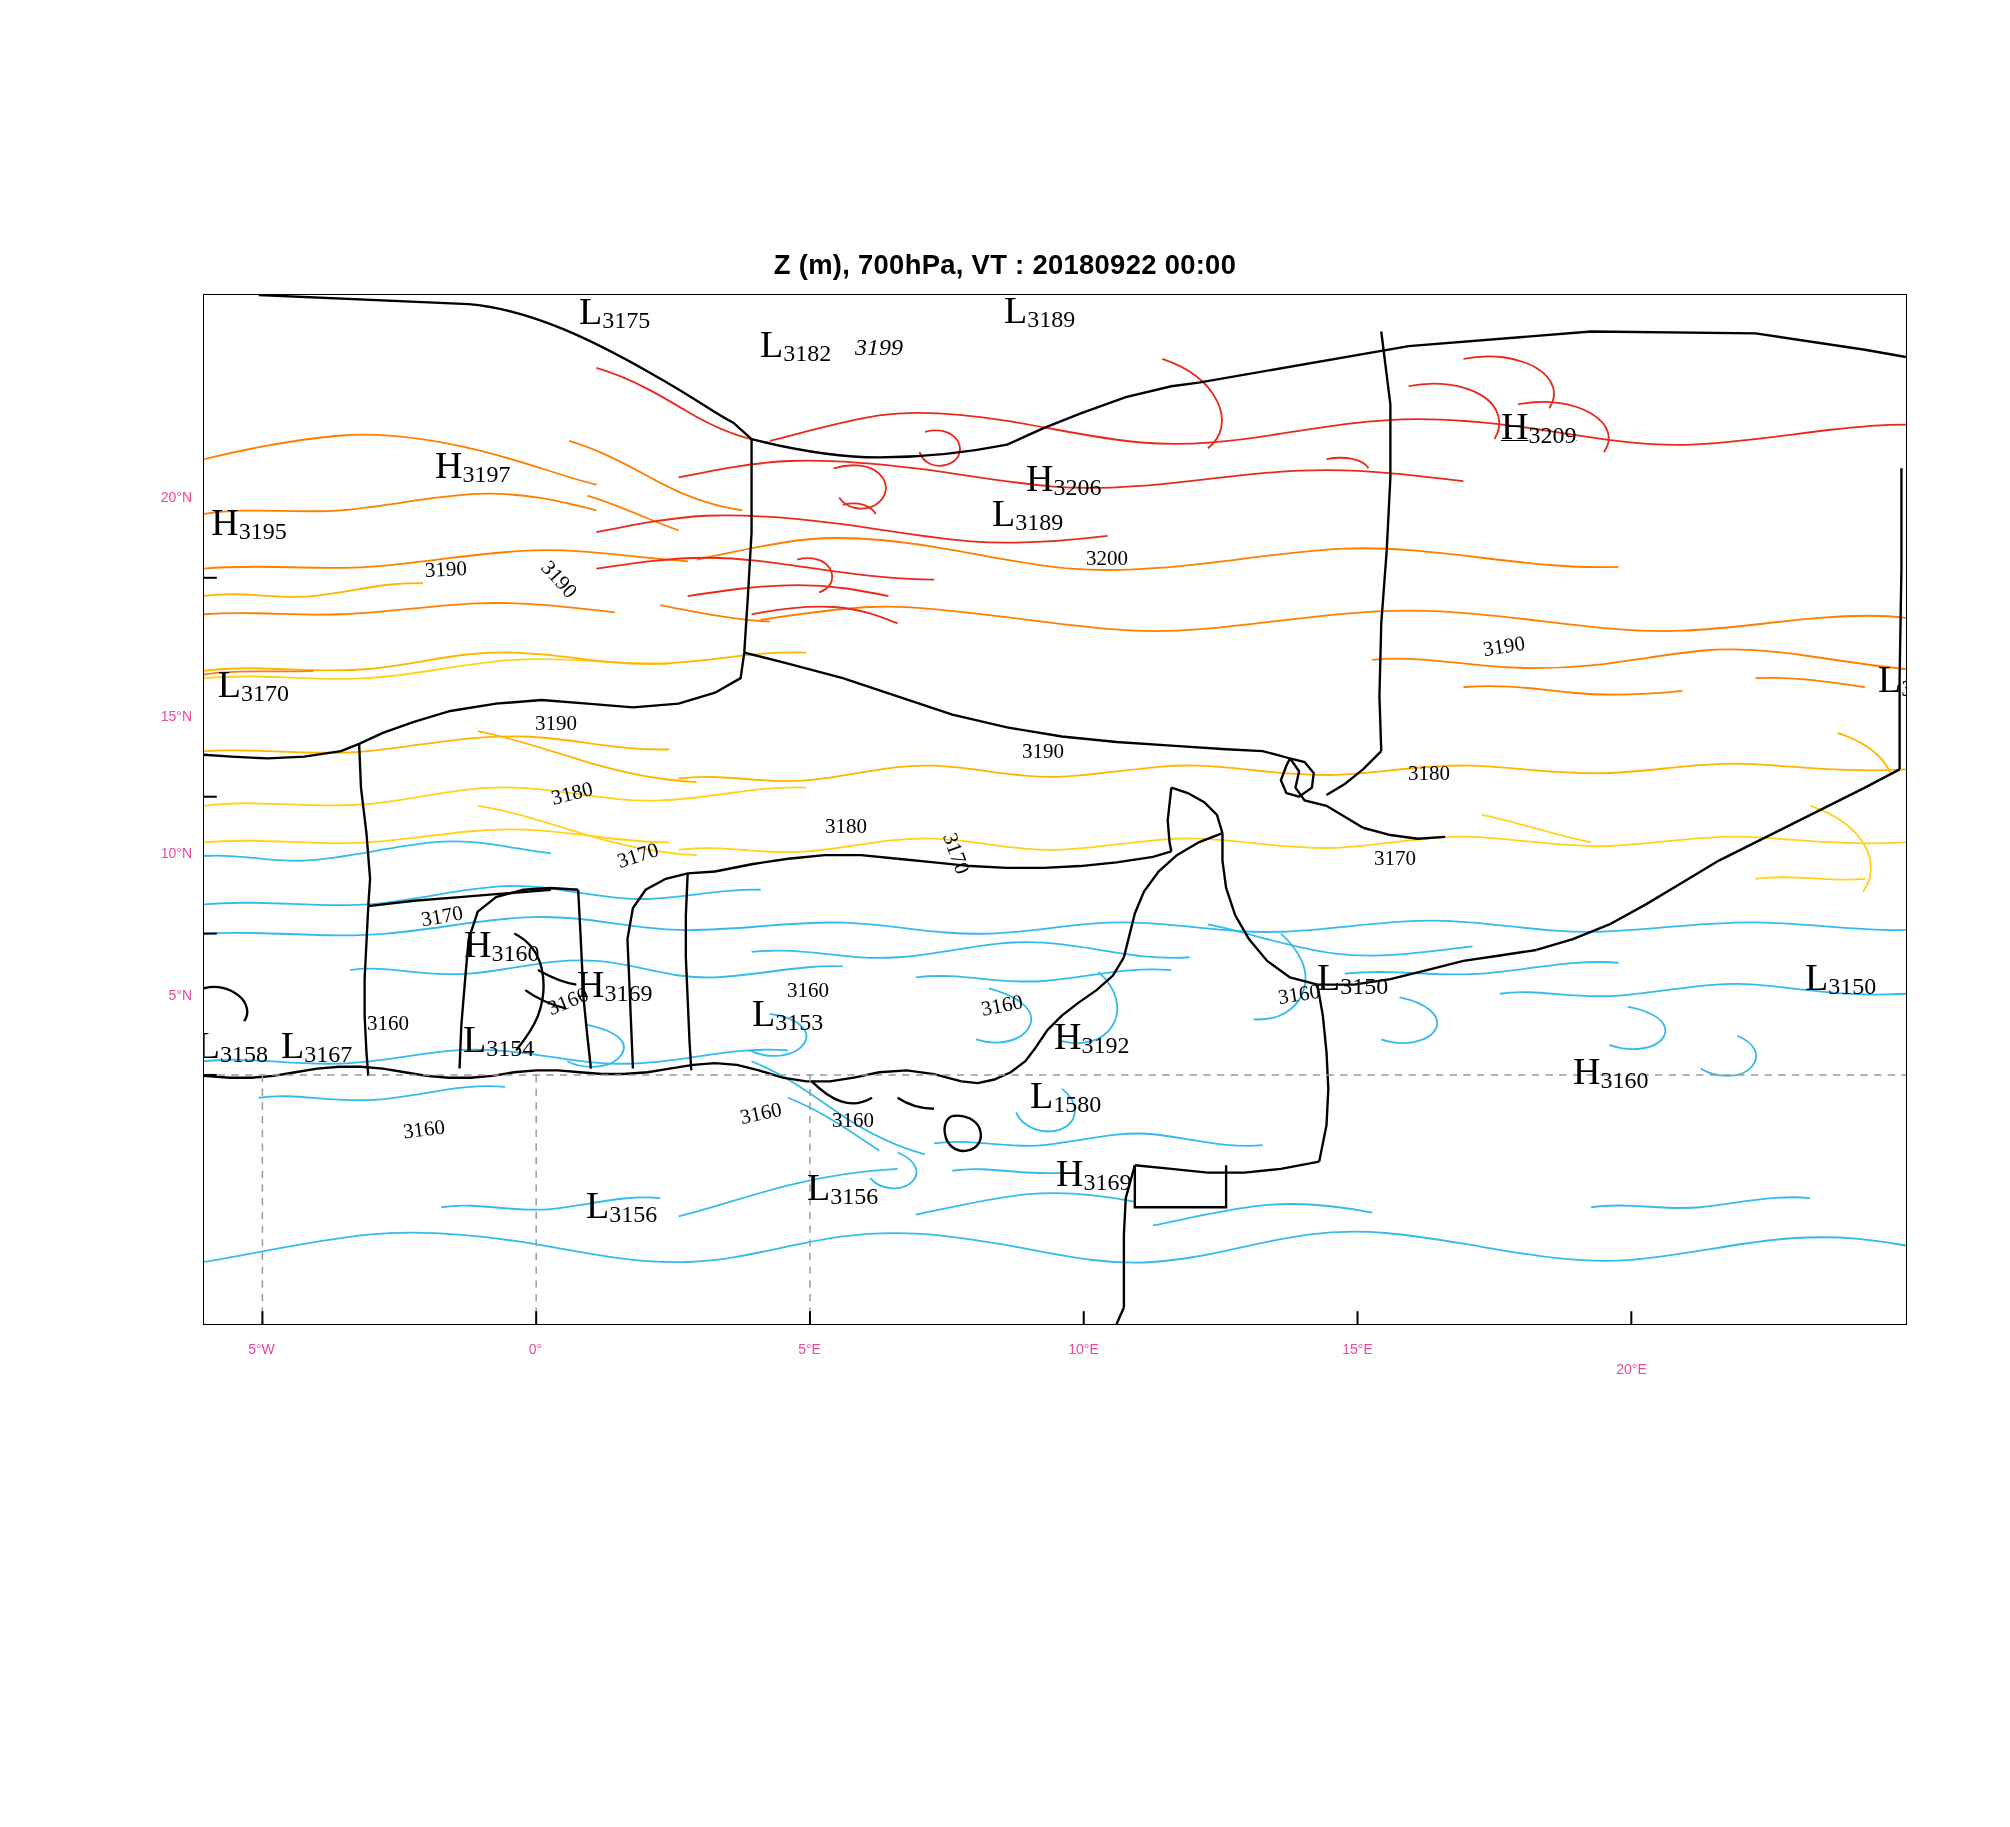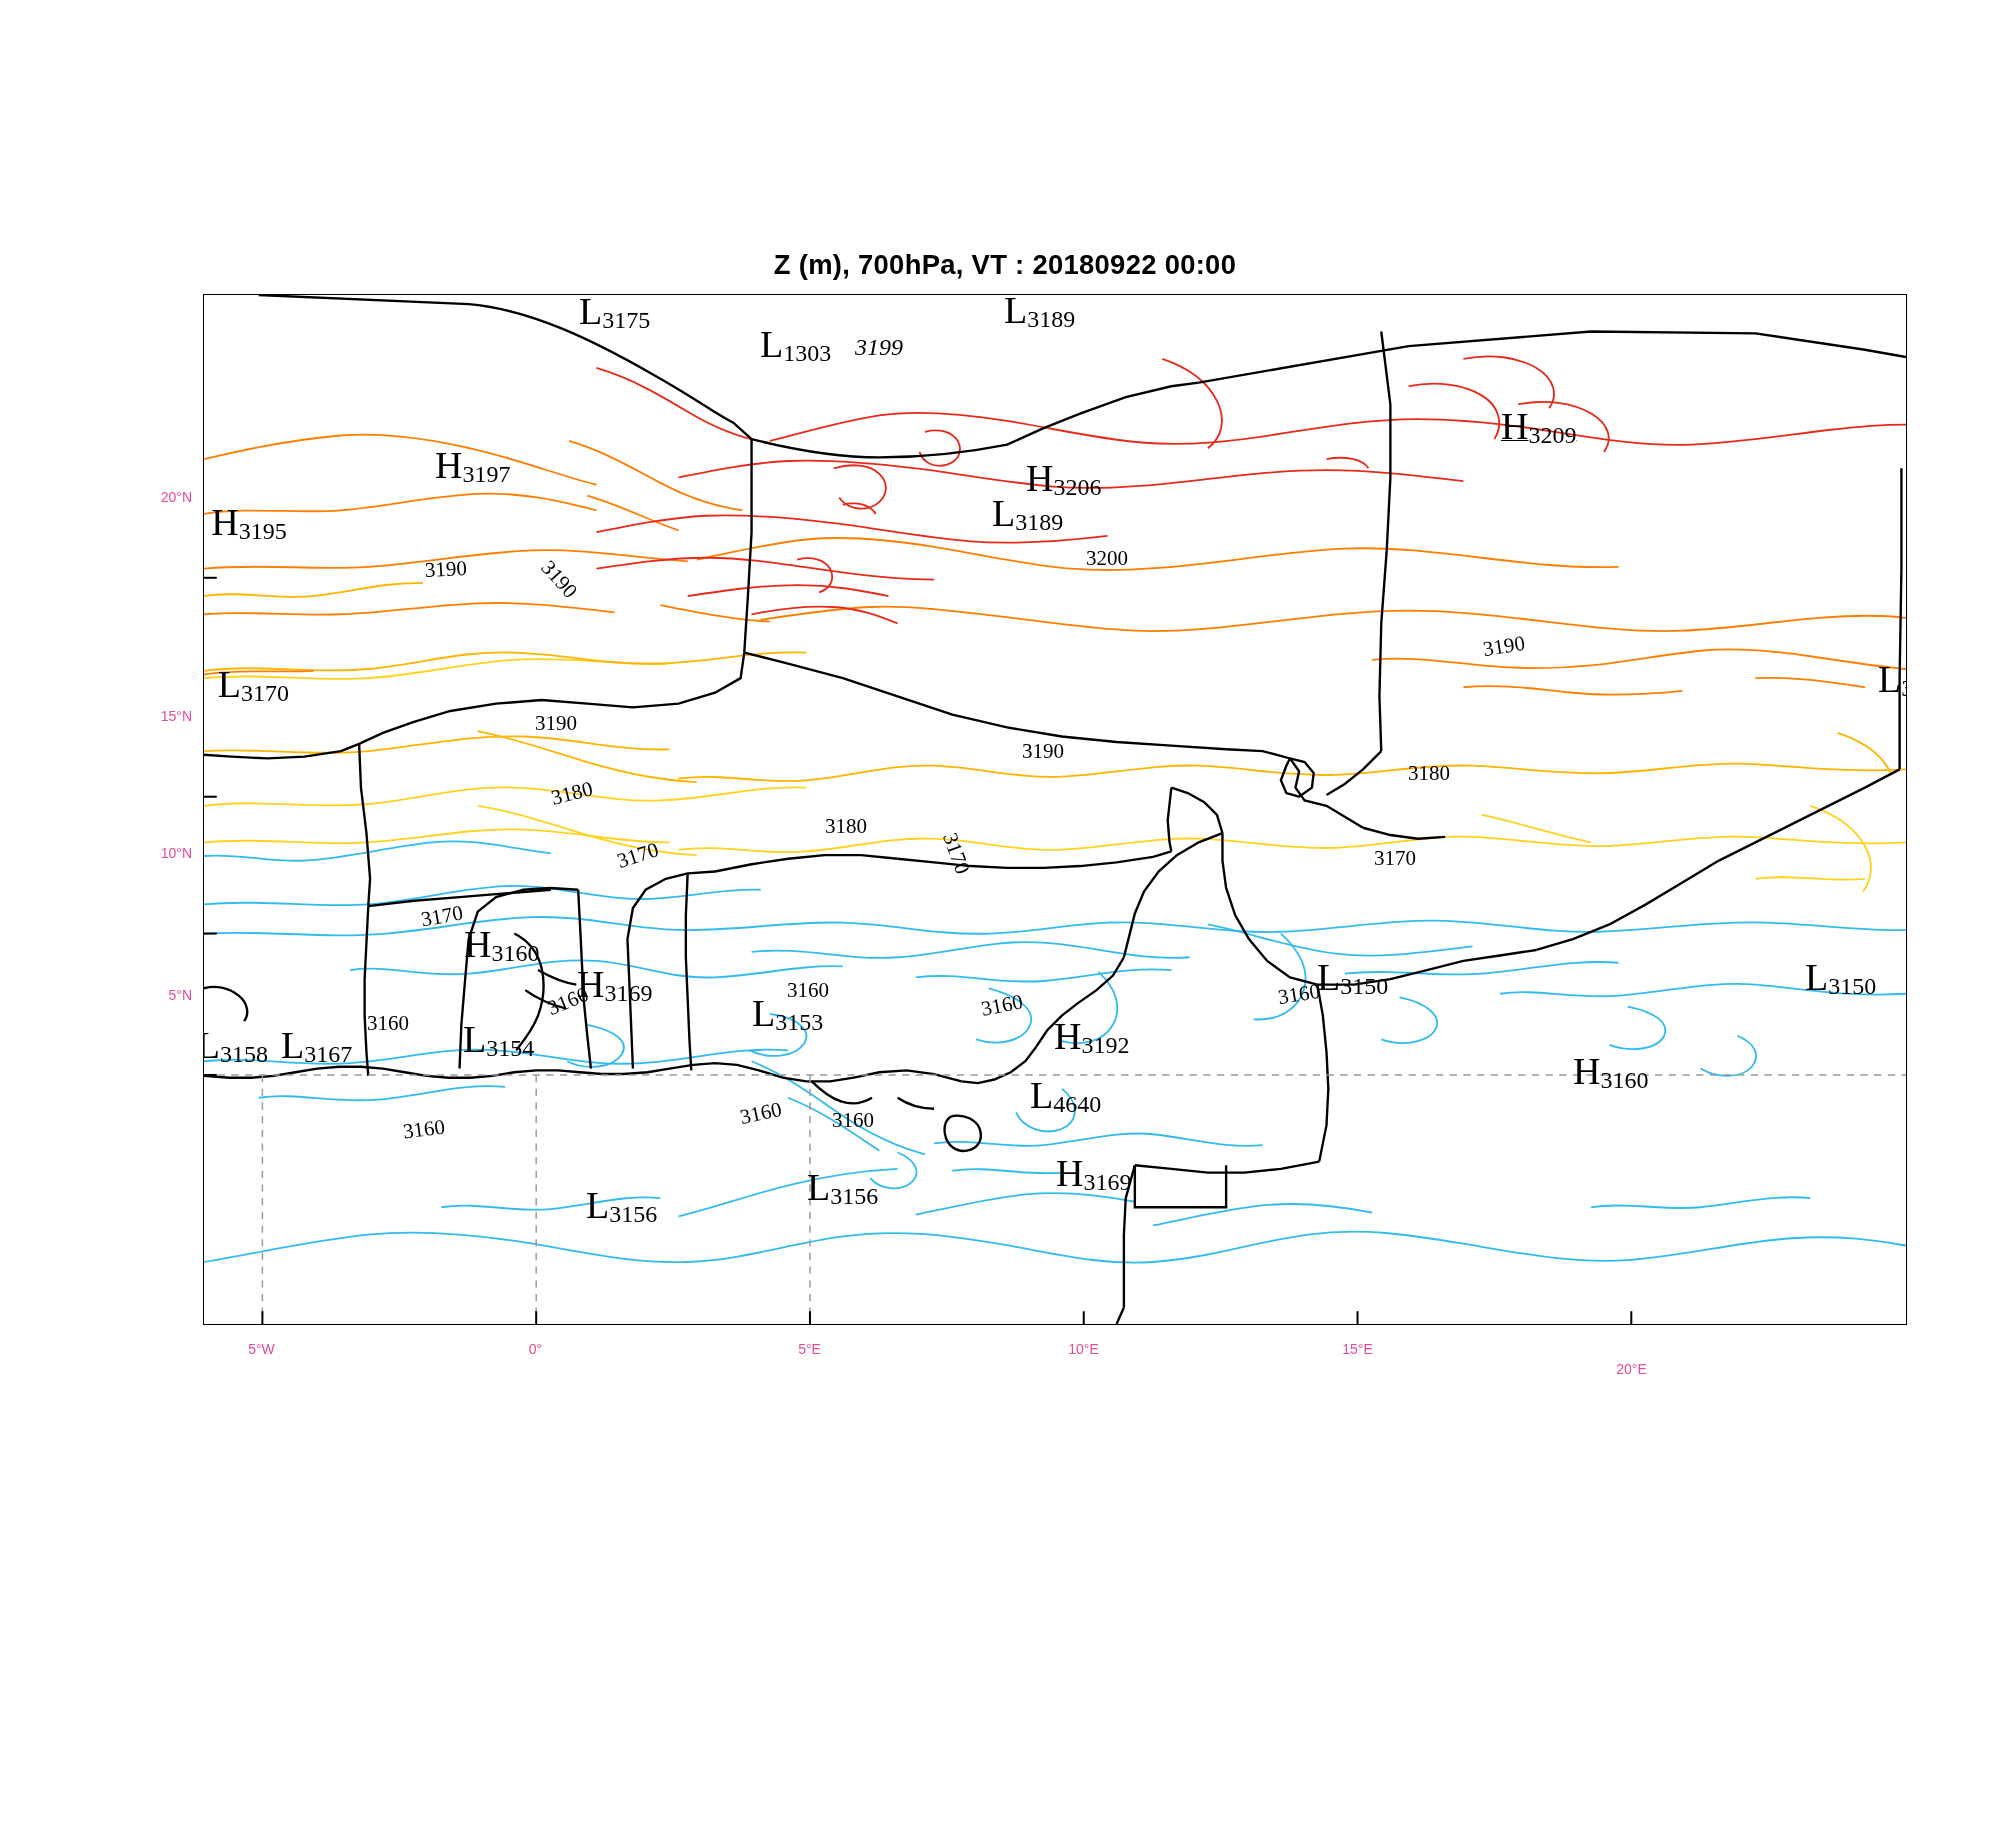--- a/index.html
+++ b/index.html
@@ -285,41 +285,41 @@
     <div class="clabel" style="left:163px; top:716px;">3160</div>
     <div class="clabel" style="left:343px; top:694px; transform:rotate(-22deg);">3160</div>
     <div class="clabel" style="left:583px; top:683px;">3160</div>
     <div class="clabel" style="left:777px; top:698px; transform:rotate(-11deg);">3160</div>
     <div class="clabel" style="left:1074px; top:687px; transform:rotate(-9deg);">3160</div>
     <div class="clabel" style="left:199px; top:822px; transform:rotate(-7deg);">3160</div>
     <div class="clabel" style="left:536px; top:806px; transform:rotate(-12deg);">3160</div>
     <div class="clabel" style="left:628px; top:813px;">3160</div>
 
     <div class="marker" style="left:375px; top:-2.7px;"><span class="big">L</span><span class="val">3175</span></div>
-    <div class="marker" style="left:556px; top:30px;"><span class="big">L</span><span class="val">1303</span></div>
+    <div class="marker" style="left:556px; top:30px;"><span class="big">L</span><span class="val">3182</span></div>
     <div class="marker" style="left:651px; top:40px;font-style:italic;"><span class="val">3199</span></div>
     <div class="marker" style="left:800px; top:-3.7px;"><span class="big">L</span><span class="val">3189</span></div>
     <div class="marker" style="left:1297px; top:112px;text-decoration:underline;"><span class="big">H</span><span class="val">3209</span></div>
     <div class="marker" style="left:231px; top:151px;"><span class="big">H</span><span class="val">3197</span></div>
     <div class="marker" style="left:822px; top:164px;"><span class="big">H</span><span class="val">3206</span></div>
     <div class="marker" style="left:788px; top:199px;"><span class="big">L</span><span class="val">3189</span></div>
     <div class="marker" style="left:7.3px; top:208px;"><span class="big">H</span><span class="val">3195</span></div>
     <div class="marker" style="left:13.7px; top:370px;"><span class="big">L</span><span class="val">3170</span></div>
     <div class="marker" style="left:1674px; top:365px;"><span class="big">L</span><span class="val">3150</span></div>
     <div class="marker" style="left:260px; top:630px;"><span class="big">H</span><span class="val">3160</span></div>
     <div class="marker" style="left:373px; top:670px;"><span class="big">H</span><span class="val">3169</span></div>
     <div class="marker" style="left:1113px; top:663px;"><span class="big">L</span><span class="val">3150</span></div>
     <div class="marker" style="left:1601px; top:663px;"><span class="big">L</span><span class="val">3150</span></div>
     <div class="marker" style="left:548px; top:699px;"><span class="big">L</span><span class="val">3153</span></div>
     <div class="marker" style="left:259px; top:725px;"><span class="big">L</span><span class="val">3154</span></div>
     <div class="marker" style="left:850px; top:722px;"><span class="big">H</span><span class="val">3192</span></div>
     <div class="marker" style="left:-7.3px; top:731px;"><span class="big">L</span><span class="val">3158</span></div>
     <div class="marker" style="left:77px; top:731px;"><span class="big">L</span><span class="val">3167</span></div>
     <div class="marker" style="left:1369px; top:757px;"><span class="big">H</span><span class="val">3160</span></div>
-    <div class="marker" style="left:826px; top:781px;"><span class="big">L</span><span class="val">4640</span></div>
+    <div class="marker" style="left:826px; top:781px;"><span class="big">L</span><span class="val">1580</span></div>
     <div class="marker" style="left:852px; top:859px;"><span class="big">H</span><span class="val">3169</span></div>
     <div class="marker" style="left:603px; top:873px;"><span class="big">L</span><span class="val">3156</span></div>
     <div class="marker" style="left:382px; top:891px;"><span class="big">L</span><span class="val">3156</span></div>
   </div>
 
   <div class="tick-label ytick" style="left:108px; top:489px; width:84px;">20°N</div>
   <div class="tick-label ytick" style="left:108px; top:708px; width:84px;">15°N</div>
   <div class="tick-label ytick" style="left:108px; top:845px; width:84px;">10°N</div>
   <div class="tick-label ytick" style="left:108px; top:987px; width:84px;">5°N</div>
 

